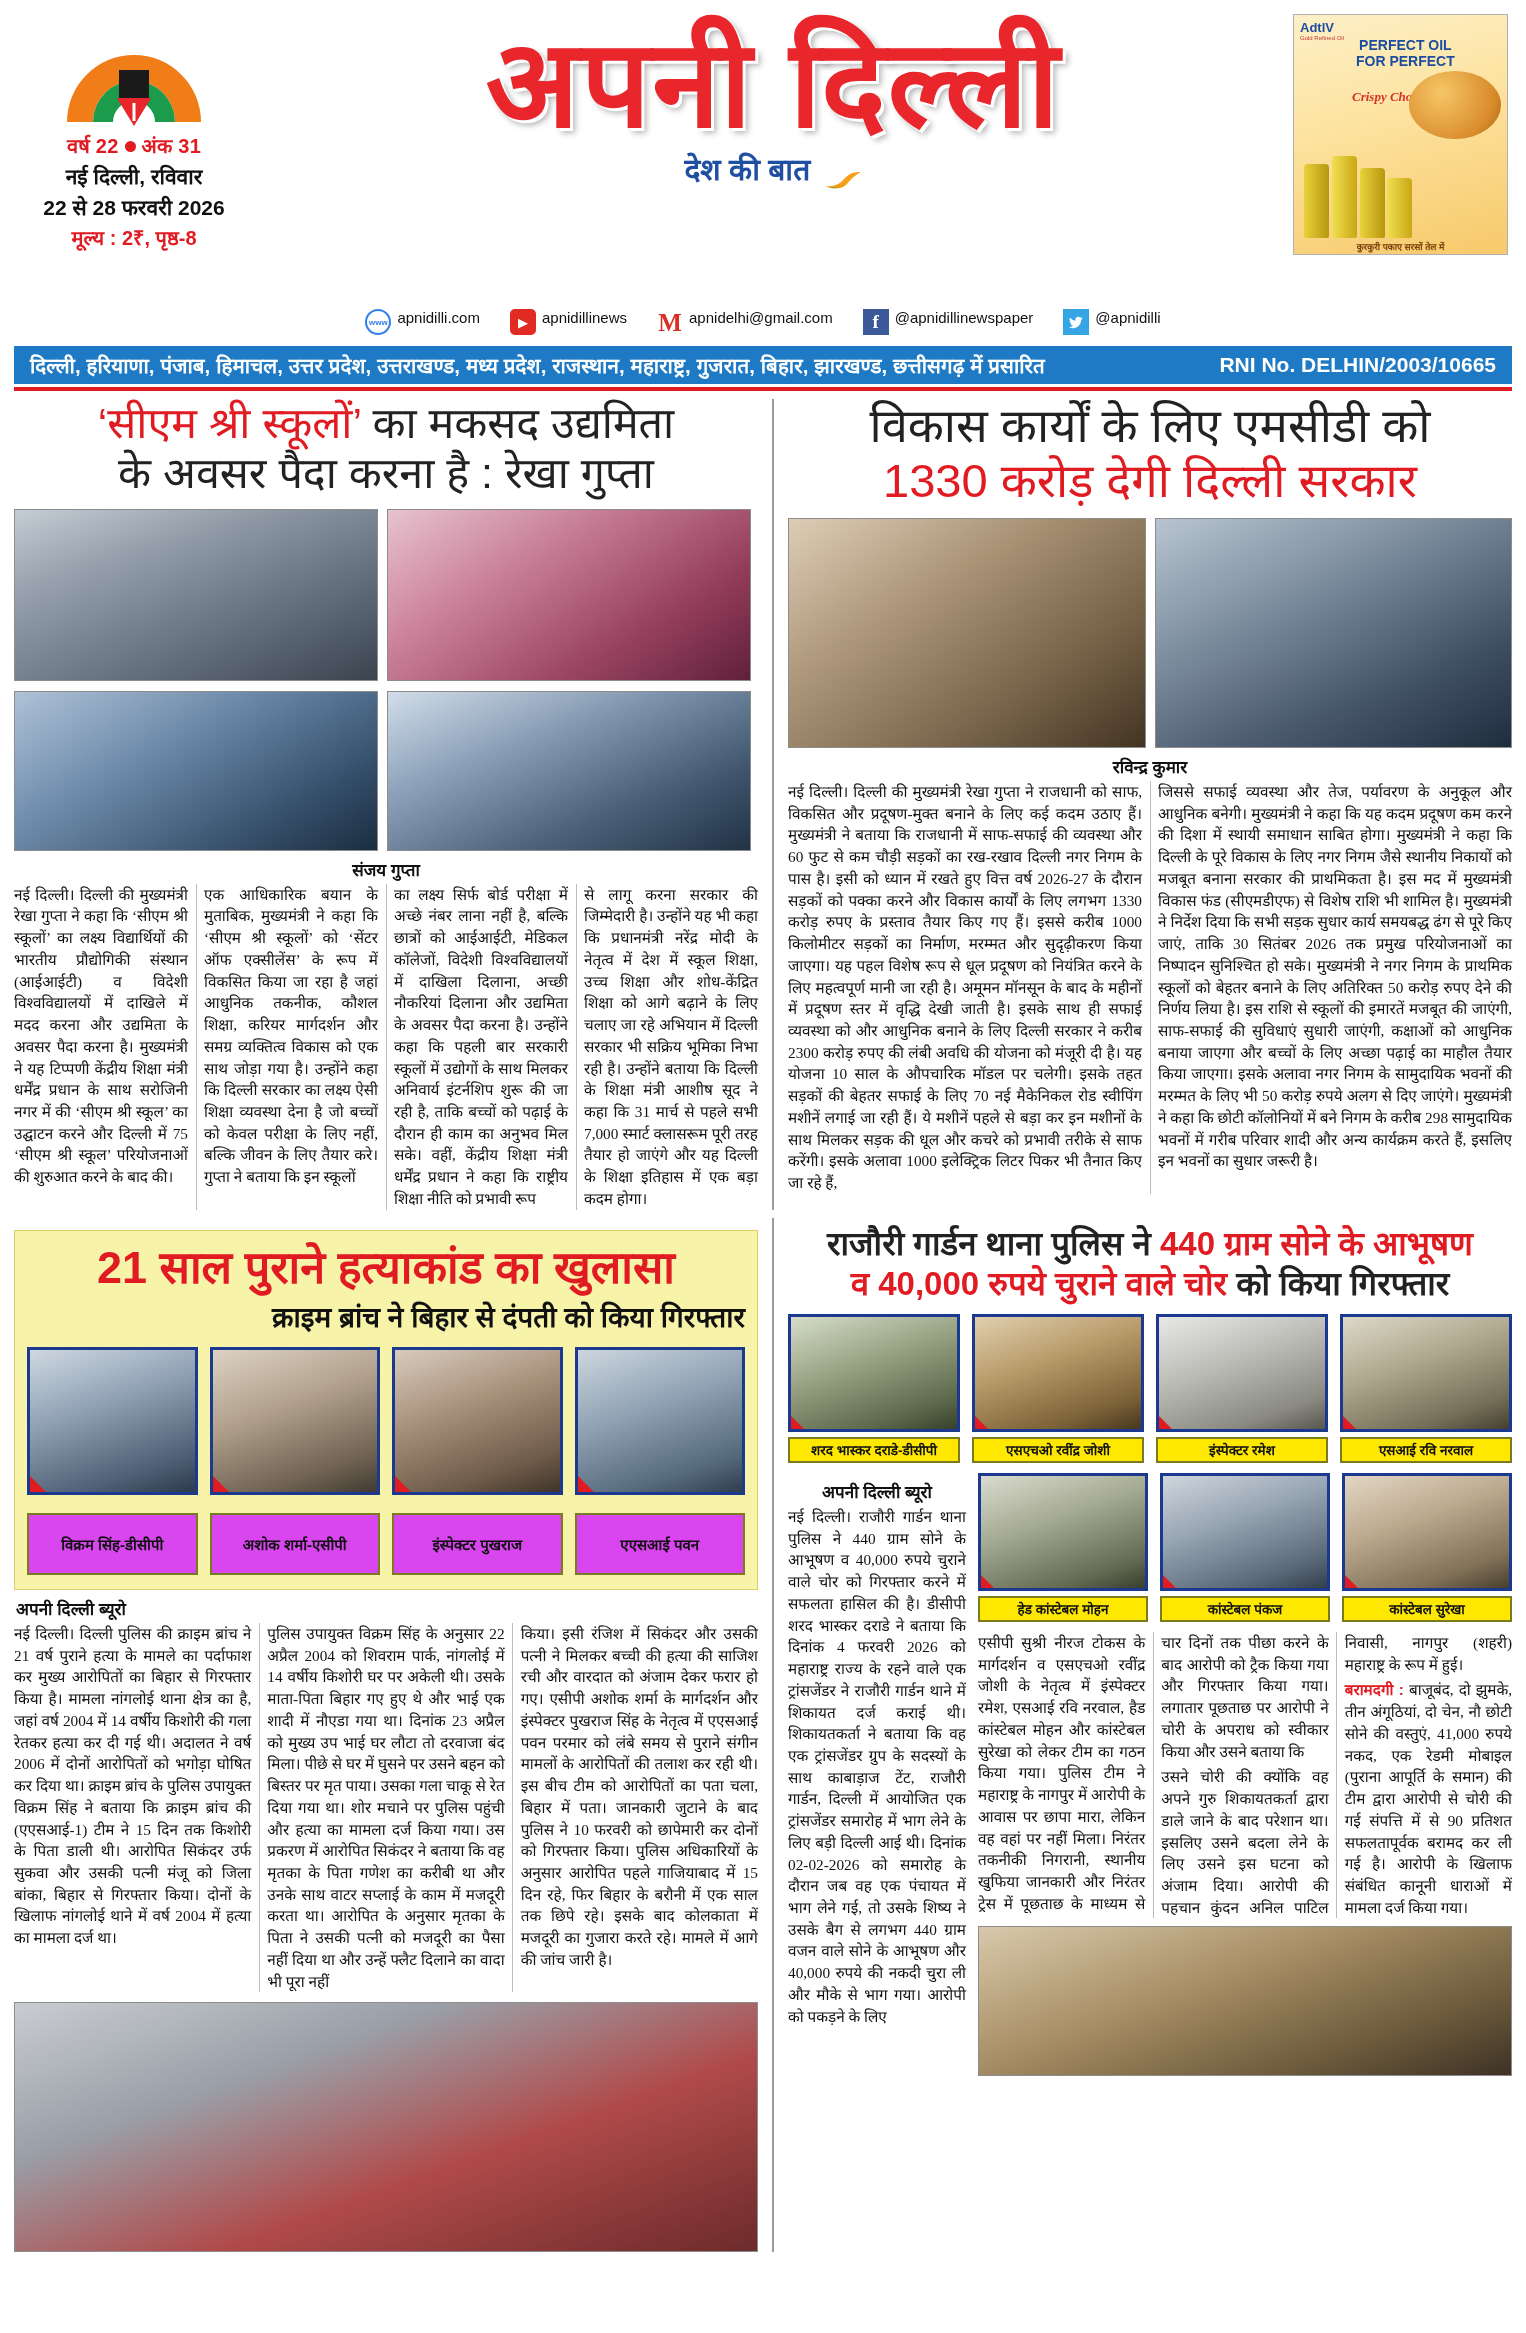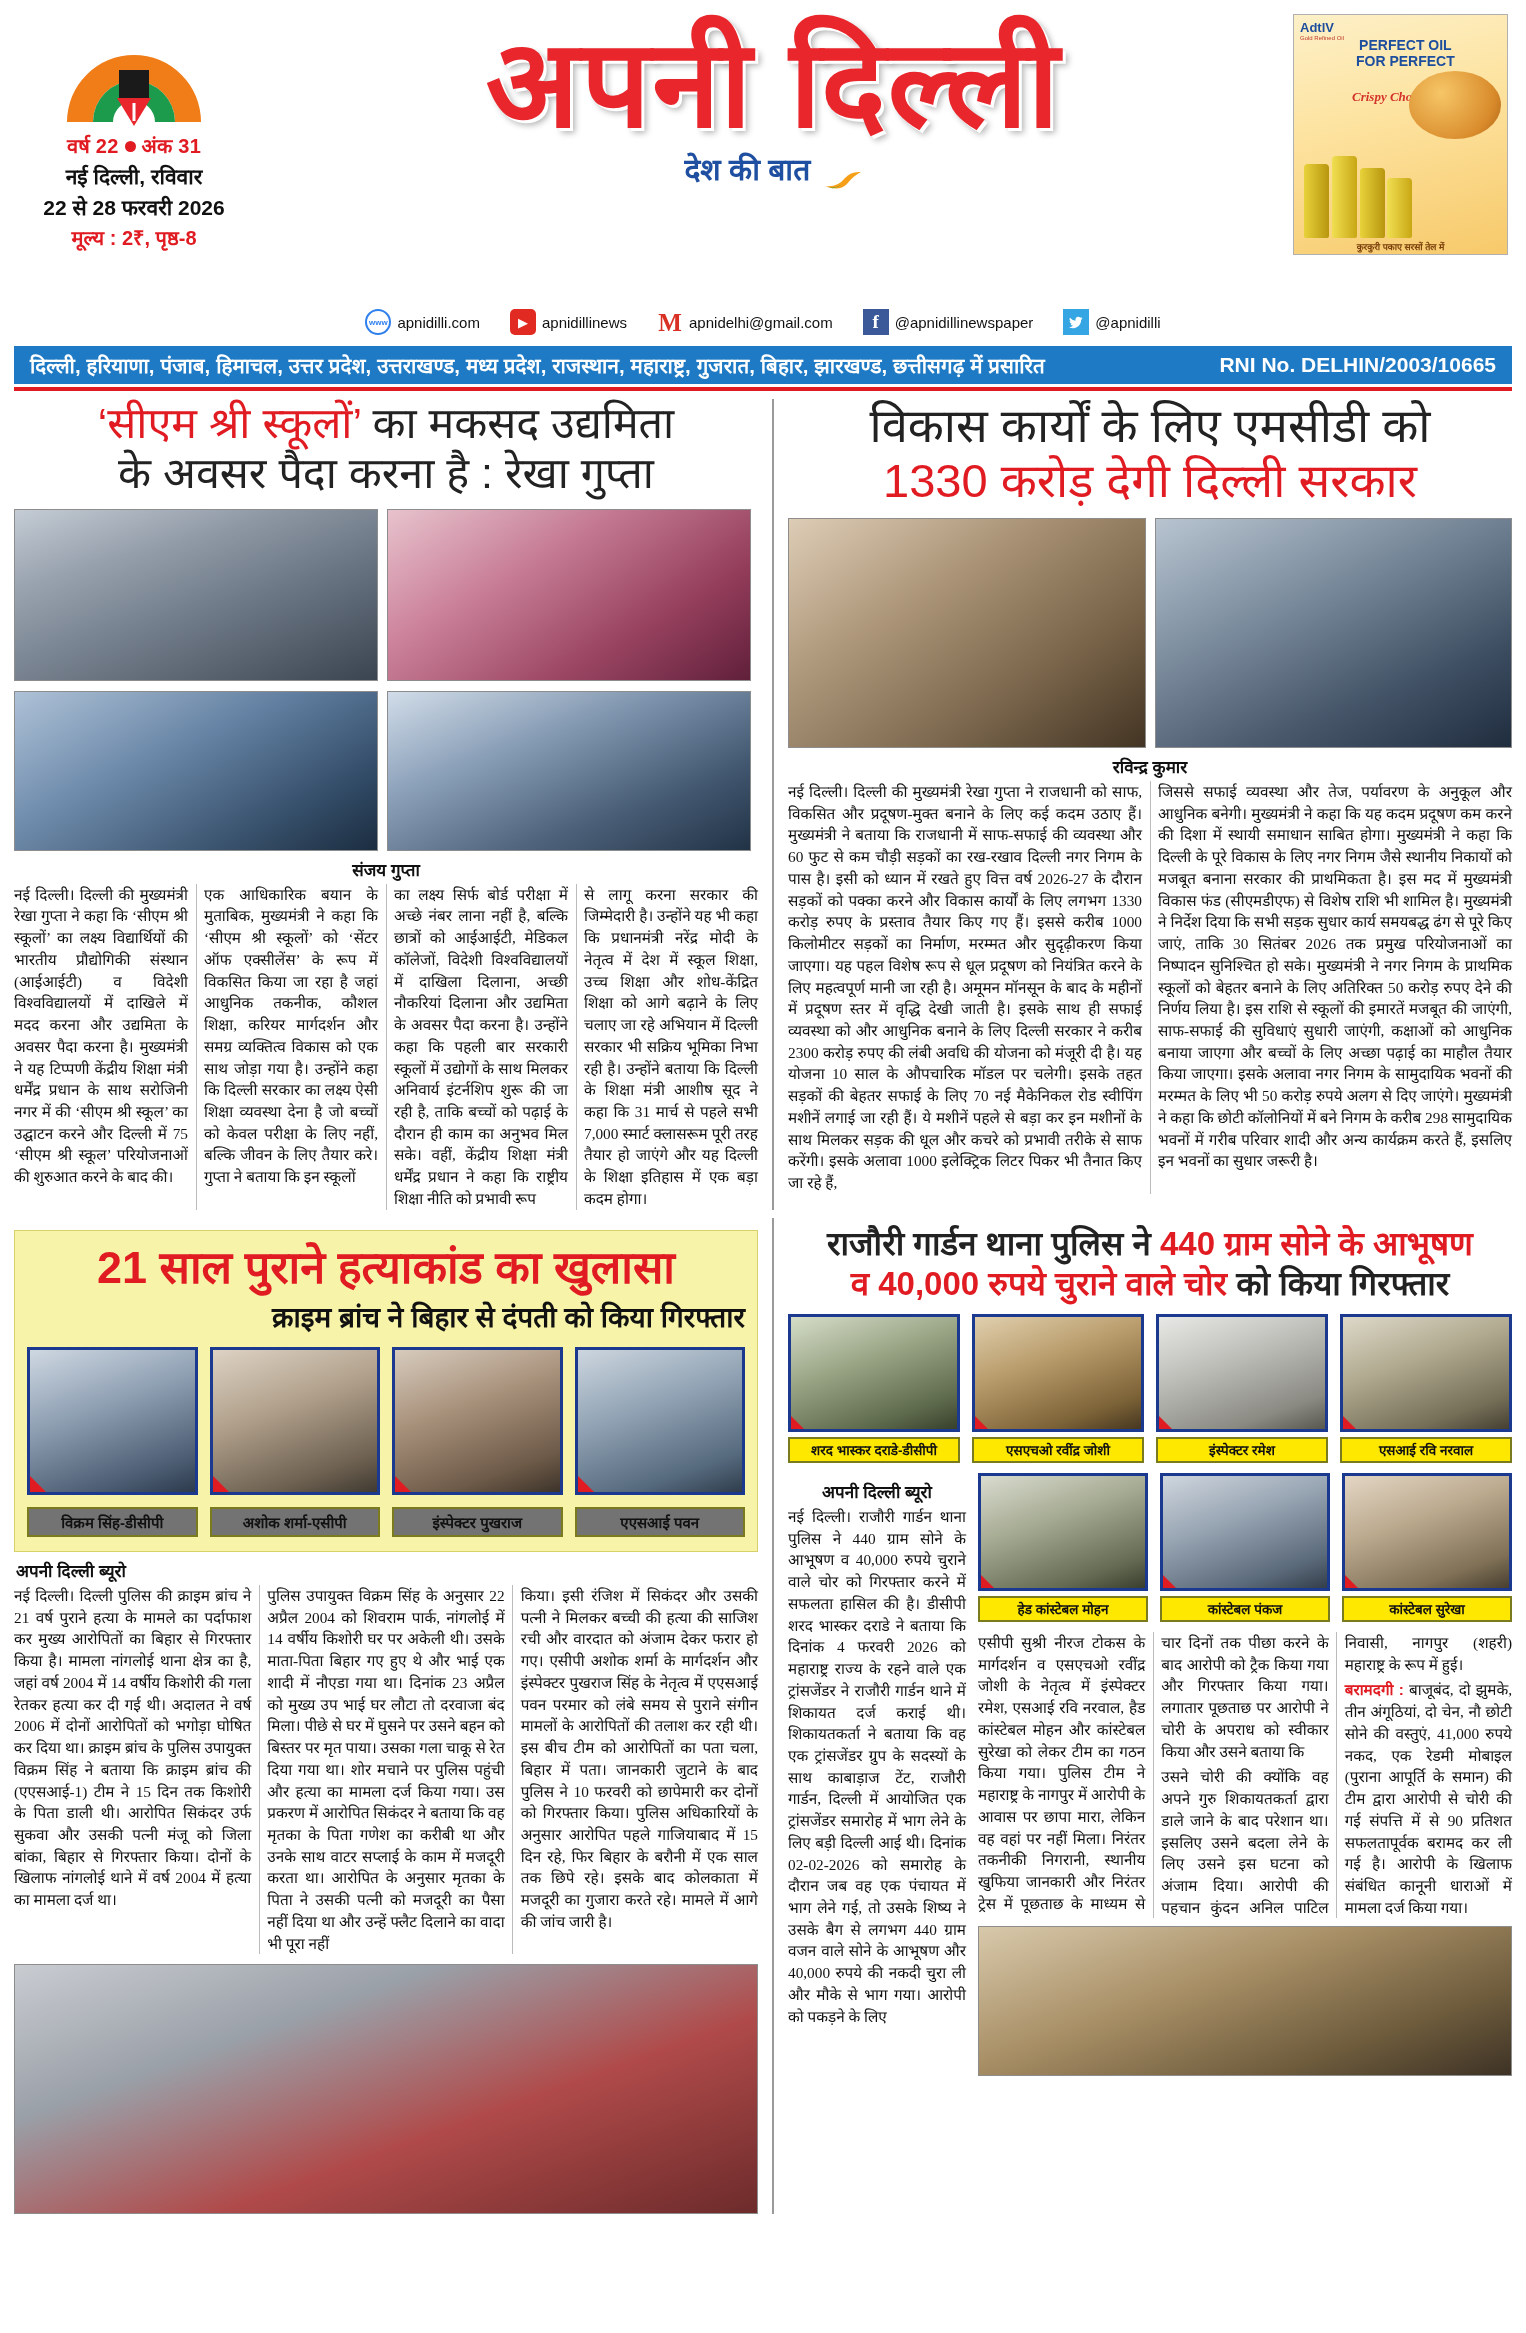--- a/index.html
+++ b/index.html
@@ -50,21 +50,21 @@
              background:radial-gradient(circle at 35% 32%,#f6c667,#d98b2b 70%,#a85f14); }
   .ad-bottles { position:absolute; left:10px; bottom:16px; width:108px; height:82px; }
   .ad-b { position:absolute; bottom:0; width:25px; border-radius:4px 4px 2px 2px; }
   .ad-foot { position:absolute; bottom:1px; left:0; right:0; text-align:center;
              font-family:"Liberation Sans",sans-serif; font-size:9px; font-weight:bold;
              color:#7a3f0a; }
 
   
   .social-bar { display:flex; align-items:center; justify-content:center; gap:30px;
                 height:44px; padding:0 80px; }
-  .social-item { display:flex; align-items:center; gap:6px;
+  .social-item { display:flex; gap:6px;
                  font-family:"Liberation Sans",sans-serif; font-size:15px; color:#111; }
   .si-icon { width:26px; height:26px; display:flex; align-items:center; justify-content:center;
              flex:0 0 26px; }
   .si-globe { border:2px solid #2f80ed; border-radius:50%; color:#2f80ed; font-size:8px;
               font-weight:bold; }
   .si-yt { background:#e02a22; border-radius:5px; color:#fff; font-size:13px; }
   .si-gm { color:#d93025; font-size:25px; font-weight:bold; font-family:"Liberation Serif",serif; line-height:1;}
   .si-fb { background:#3b5998; color:#fff; font-weight:bold; font-size:19px;
            font-family:"Liberation Serif",serif; }
   .si-tw { background:#35a6e3; color:#fff; font-size:15px; }
@@ -123,23 +123,23 @@
          color:#111; text-align:right; margin-top:5px; }
   .mug-row { display:flex; gap:12px; margin-top:12px; justify-content:space-between; }
   .mug { flex:1; }
   .mug-img { height:148px; border:3px solid #1b3a8f; position:relative; overflow:hidden; }
   .mug-img::before { content:""; position:absolute; left:0; bottom:0; width:0; height:0;
                      border-left:16px solid #e11b22; border-top:16px solid transparent; z-index:2;}
   .m-1 { background:linear-gradient(160deg,#cfd8e2 0%,#8fa0b3 40%,#4f6076 80%,#2c3a4c 100%); }
   .m-2 { background:linear-gradient(160deg,#ddd2c4 0%,#b1a18c 40%,#6f6252 80%,#403a31 100%); }
   .m-3 { background:linear-gradient(160deg,#d7cbbd 0%,#a8917b 40%,#6d5a48 80%,#3d332a 100%); }
   .m-4 { background:linear-gradient(160deg,#cdd6df 0%,#91a3b4 40%,#566a7e 80%,#2f3d4c 100%); }
-  .mug-cap { background:#737373; border:2px solid #7a7a1e; text-align:center;
+  .mug-cap { background:#d946ef; border:2px solid #7a7a1e; text-align:center;
              font-family:"Liberation Sans",sans-serif; font-weight:bold; font-size:15px;
-             padding:3px 2px; margin-top:12px; }
+             padding:19px 2px; margin-top:18px; }
 
   
   .rg-head { font-family:"Liberation Sans",sans-serif; font-weight:bold; font-size:33px;
              line-height:1.22; text-align:center; margin-top:6px; }
   .off-grid { display:grid; grid-template-columns:repeat(4,1fr); gap:12px; margin-top:10px; }
   .off-img { height:118px; border:3px solid #1b3a8f; position:relative; overflow:hidden; }
   .off-img::before { content:""; position:absolute; left:0; bottom:0; width:0; height:0;
                      border-left:13px solid #e11b22; border-top:13px solid transparent; z-index:2;}
   .o-1 { background:linear-gradient(160deg,#d5ddc8 0%,#9aa586 40%,#5e6a4c 80%,#36402b 100%); }
   .o-2 { background:linear-gradient(160deg,#e0cfae 0%,#b89b6a 40%,#7c6237 80%,#463720 100%); }

